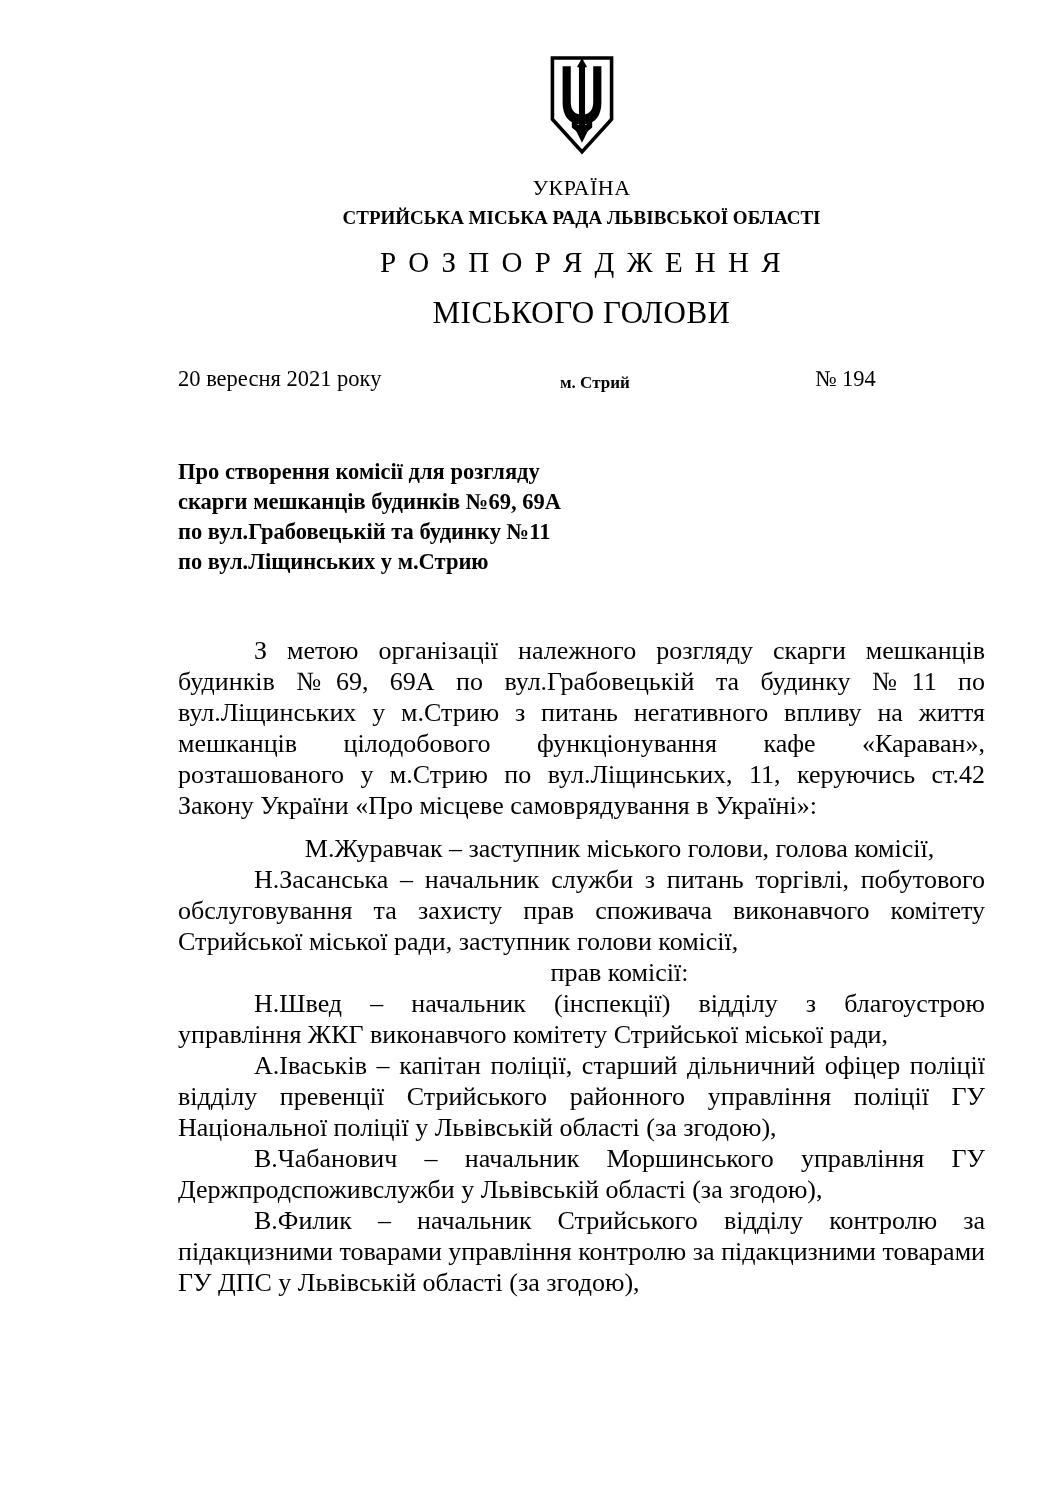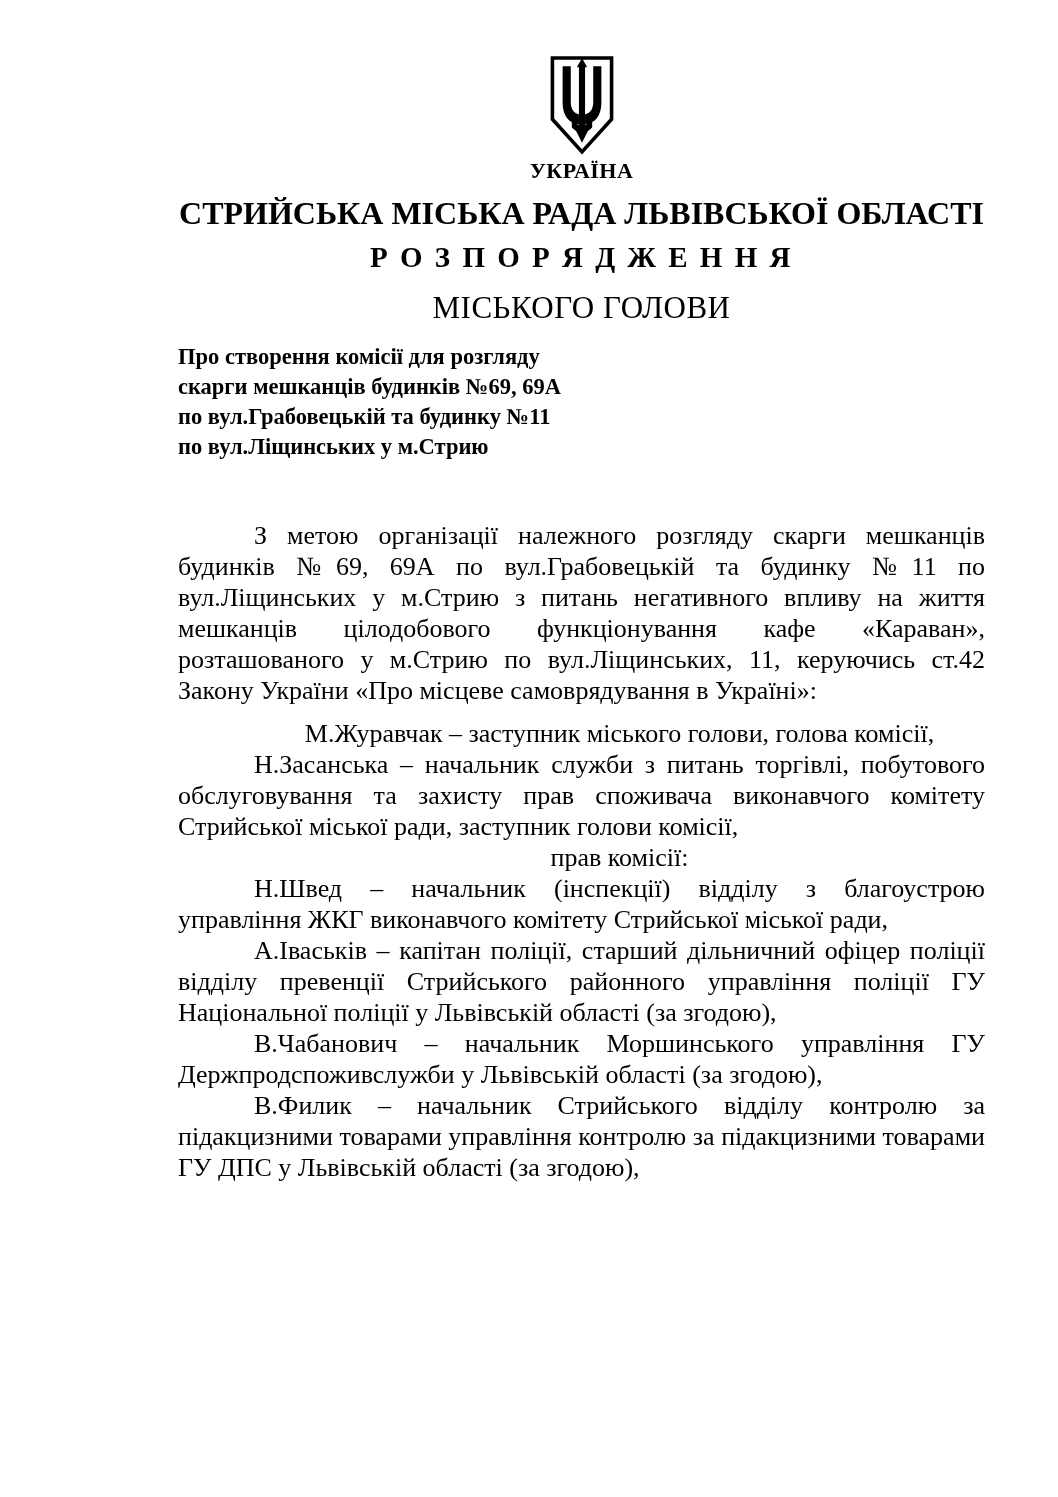--- a/index.html
+++ b/index.html
@@ -5,29 +5,29 @@
   html,body{margin:0;padding:0;background:#e8e8e8;}
   .page{
     width:1058px;height:1497px;background:#ffffff;color:#000;
     font-family:"Liberation Serif","DejaVu Serif",serif;
     box-sizing:border-box;padding:55px 73px 0 178px;
     margin:0 auto;position:relative;overflow:hidden;
   }
   .doc-header{text-align:center;}
   .emblem{width:70px;height:102px;margin:0 auto;}
   .emblem svg{display:block;width:70px;height:102px;}
-  .country{margin-top:1px;font-weight:bold;font-size:22px;line-height:26px;letter-spacing:.5px;}
-  .council{margin-top:14px;font-weight:bold;font-size:32px;line-height:30px;}
-  .doc-type{margin-top:12px;font-weight:bold;font-size:29px;line-height:34px;letter-spacing:2.5px;white-space:nowrap;}
+  .country{margin-top:18px;font-weight:normal;font-size:22px;line-height:26px;letter-spacing:.5px;}
+  .council{margin-top:2px;font-weight:bold;font-size:19px;line-height:30px;}
+  .doc-type{margin-top:12px;font-weight:normal;font-size:29px;line-height:34px;letter-spacing:2.5px;white-space:nowrap;}
   .doc-subtype{margin-top:20px;font-size:31px;line-height:28px;letter-spacing:.5px;}
   .meta-row{margin-top:36px;position:relative;height:31px;font-size:22.5px;line-height:31px;}
   .meta-date{position:absolute;left:0;top:0;}
   .meta-place{position:absolute;left:382px;top:4px;font-size:17px;font-weight:bold;}
   .meta-number{position:absolute;left:637px;top:0;}
-  .subject{margin-top:20px;font-weight:bold;font-size:22.5px;line-height:30px;}
+  .subject{margin-top:63px;font-weight:bold;font-size:22.5px;line-height:30px;}
   .doc-body{margin-top:58px;font-size:26px;line-height:31px;}
   .para{margin:0;text-align:justify;text-indent:76px;}
   .para.gap-before{margin-top:12px;}
   .para.no-justify{text-align:center;}
 </style>
 </head>
 <body>
 
 <div class="page">
 
@@ -42,20 +42,25 @@
         <path d="M24 62 c3 5 6 7 10 7 c4 0 7 -2 10 -7 l0 9 c-3 3 -6 5 -10 5 c-4 0 -7 -2 -10 -5 Z" fill="#000"></path>
         <path d="M27 72 h14 l-7 14 Z" fill="#000"></path>
       </svg>
     </div>
     <div class="country">УКРАЇНА</div>
     <div class="council">СТРИЙСЬКА МІСЬКА РАДА ЛЬВІВСЬКОЇ ОБЛАСТІ</div>
     <div class="doc-type">Р О З П О Р Я Д Ж Е Н Н Я</div>
     <div class="doc-subtype">МІСЬКОГО ГОЛОВИ</div>
   </header>
 
+  <div class="meta-row">
+    <span class="meta-date">20 вересня 2021 року</span>
+    <span class="meta-place">м. Стрий</span>
+    <span class="meta-number">№ 194</span>
+  </div>
 
   <div class="subject">
     <div>Про створення комісії для розгляду</div>
     <div>скарги мешканців будинків №69, 69А</div>
     <div>по вул.Грабовецькій та будинку №11</div>
     <div>по вул.Ліщинських у м.Стрию</div>
   </div>
 
   <main class="doc-body">
     <p class="para">З метою організації належного розгляду скарги мешканців будинків №69, 69А по вул.Грабовецькій та будинку №11 по вул.Ліщинських у м.Стрию з питань негативного впливу на життя мешканців цілодобового функціонування кафе «Караван», розташованого у м.Стрию по вул.Ліщинських, 11, керуючись ст.42 Закону України «Про місцеве самоврядування в Україні»:</p>

